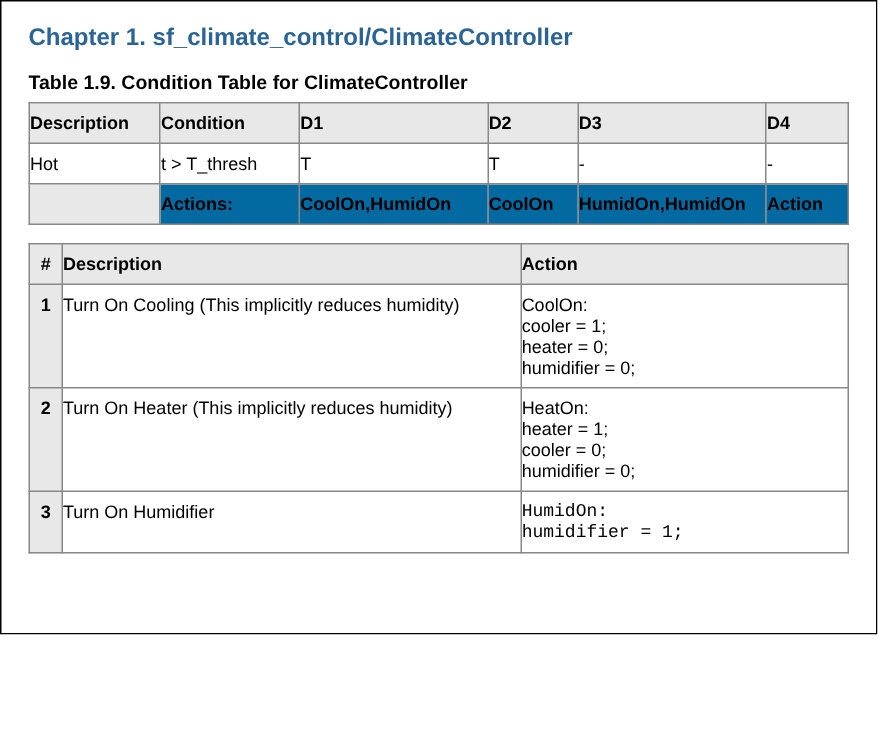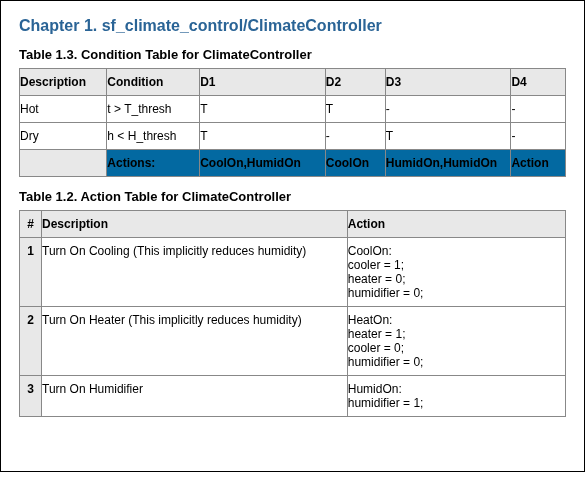--- a/index.html
+++ b/index.html
@@ -6,21 +6,21 @@
   body {
     margin: 0;
     padding: 0;
     font-family: "Segoe UI", Arial, sans-serif;
     font-size: 13px;
     color: #000;
     background: #fff;
   }
   .page {
     width: 585px;
-    height: 472px;
+    height: 423px;
     border: 1px solid #000;
     padding: 14px 18px;
     overflow: hidden;
   }
   .chapter-title {
     color: #2a6496;
     font-weight: bold;
     font-size: 16px;
     margin: 2px 0 12px 0;
   }
@@ -55,21 +55,21 @@
   }
   .col-num { width: 22px; text-align: center; }
 </style>
 </head>
 <body>
 
 <div class="page">
 
   <div class="chapter-title">Chapter 1. sf_climate_control/ClimateController</div>
 
-  <div class="table-title">Table 1.3. Condition Table for ClimateController</div>
+  <div class="table-title">Table 1.9. Condition Table for ClimateController</div>
 
   <table>
     <thead>
       <tr>
         <th style="width:80px">Description</th>
         <th style="width:85px">Condition</th>
         <th class="center" style="width:115px">D1</th>
         <th class="center" style="width:55px">D2</th>
         <th class="center" style="width:115px">D3</th>
         <th class="center" style="width:50px">D4</th>
@@ -77,40 +77,31 @@
     </thead>
     <tbody>
         <tr>
           <td>Hot</td>
           <td>t &gt; T_thresh</td>
           <td class="center">T</td>
           <td class="center">T</td>
           <td class="center">-</td>
           <td class="center">-</td>
         </tr>
-        <tr>
-          <td>Dry</td>
-          <td>h &lt; H_thresh</td>
-          <td class="center">T</td>
-          <td class="center">-</td>
-          <td class="center">T</td>
-          <td class="center">-</td>
-        </tr>
         <tr class="actions-row">
           <td class="plain"></td>
           <td>Actions:</td>
           <td class="center">CoolOn,HumidOn</td>
           <td class="center">CoolOn</td>
           <td class="center">HumidOn,HumidOn</td>
           <td class="center">Action</td>
         </tr>
       </tbody>
   </table>
 
-  <div class="table-title">Table 1.2. Action Table for ClimateController</div>
 
   <table>
     <thead>
       <tr>
         <th class="col-num center">#</th>
         <th class="center" style="width:56%">Description</th>
         <th class="center">Action</th>
       </tr>
     </thead>
     <tbody>
@@ -126,19 +117,19 @@
           <td class="col-num" style="font-weight: bold; background: rgb(232, 232, 232); text-align: center;">2</td>
           <td>Turn On Heater (This implicitly reduces humidity)</td>
           <td style="white-space: pre-line;">HeatOn:
 heater = 1;
 cooler = 0;
 humidifier = 0;</td>
         </tr>
         <tr>
           <td class="col-num" style="font-weight: bold; background: rgb(232, 232, 232); text-align: center;">3</td>
           <td>Turn On Humidifier</td>
-          <td style="white-space: pre-line;">HumidOn:
+          <td style="white-space: pre-line; font-family: Liberation Mono, monospace;">HumidOn:
 humidifier = 1;</td>
         </tr>
       </tbody>
   </table>
 
 </div>
 
 </body></html>

